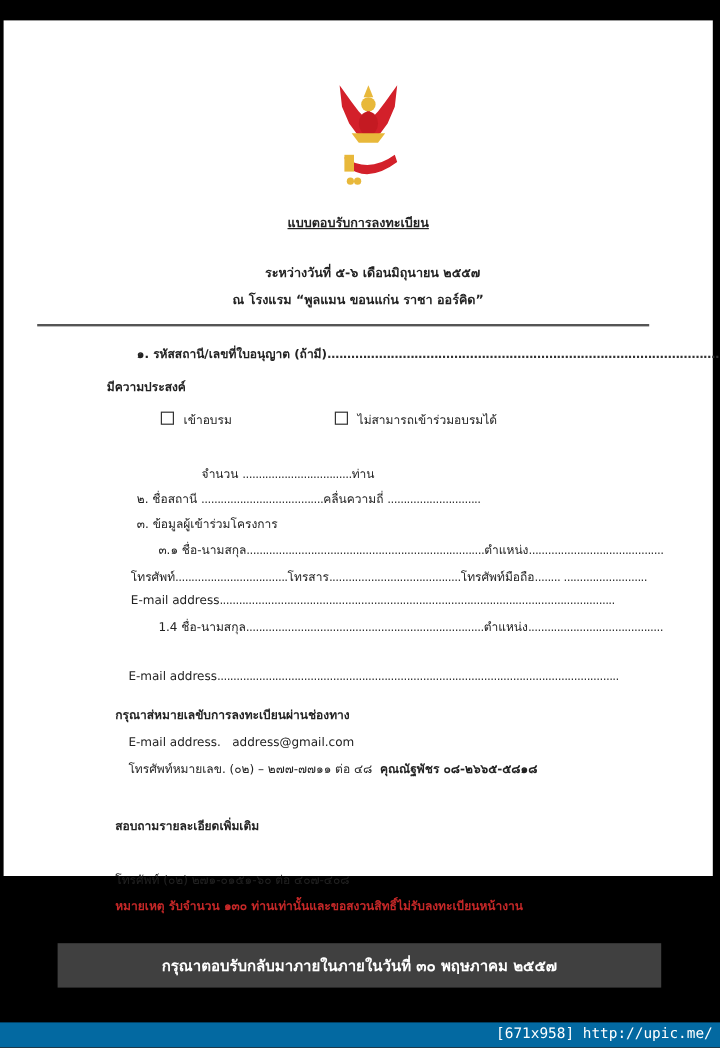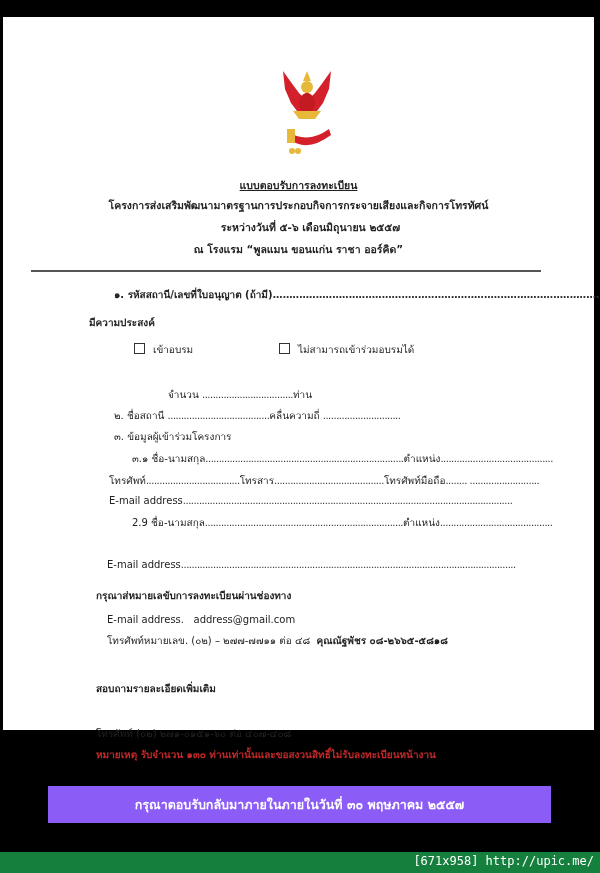--- a/index.html
+++ b/index.html
@@ -3,40 +3,40 @@
 <meta charset="utf-8">
 <style>
   * { box-sizing: border-box; margin: 0; padding: 0; }
   html, body { width: 600px; height: 873px; background: #000; overflow: hidden; }
   body { position: relative; font-family: "DejaVu Sans", "Liberation Sans", sans-serif; color: #222; }
   .page {
     position: absolute; left: 3px; top: 17px; width: 591px; height: 713px;
     background: #fff;
   }
   .footer-bar {
-    position: absolute; left: 0; top: 852px; width: 600px; height: 21px; background: #15803d;
+    position: absolute; left: 0; top: 852px; width: 600px; height: 21px; background: #0369a1;
   }
   .watermark {
     position: absolute; right: 6px; top: 2px; color: #fff;
     font-family: "DejaVu Sans Mono", monospace; font-size: 12px; letter-spacing: 0;
   }
   .emblem { position: absolute; left: 276px; top: 50px; width: 56px; height: 92px; }
   .abs { position: absolute; white-space: nowrap; }
   .center { left: 0; width: 591px; text-align: center; }
   .title { font-size: 10.5px; font-weight: bold; text-decoration: underline; }
   .subtitle { font-size: 10.5px; font-weight: bold; }
   .rule { position: absolute; left: 28px; top: 253px; width: 510px; height: 2px; background: #555; }
   .t { font-size: 10px; }
   .b { font-weight: bold; }
   .dots { color: #333; letter-spacing: -0.5px; }
   .cbx { display: inline-block; width: 11px; height: 11px; border: 1.2px solid #333; vertical-align: -1px; margin-right: 8px; }
   .red { color: #c62828; }
   .banner {
     position: absolute; left: 45px; top: 769px; width: 503px; height: 37px;
-    background: #8b5cf6; box-shadow: 0 2px 3px rgba(0,0,0,0.25);
+    background: #404040; box-shadow: 0 2px 3px rgba(0,0,0,0.25);
     color: #fff; font-size: 12.5px; font-weight: bold; text-align: center; line-height: 37px;
     font-family: "DejaVu Serif", serif;
   }
 </style>
 </head>
 <body>
 
 <div class="page">
 
   <svg class="emblem" viewBox="0 0 56 92">
@@ -45,21 +45,20 @@
     <path d="M24 14 L28 4 L32 14 Z" fill="#e8b83a"></path>
     <ellipse cx="28" cy="36" rx="8" ry="10" fill="#c41a22"></ellipse>
     <path d="M14 44 L42 44 L36 52 L20 52 Z" fill="#e8b83a"></path>
     <path d="M8 64 Q28 78 50 62 L52 68 Q28 86 10 72 Z" fill="#d3202a"></path>
     <rect x="8" y="62" width="8" height="14" fill="#e8b83a"></rect>
     <circle cx="13" cy="84" r="3" fill="#e8b83a"></circle>
     <circle cx="19" cy="84" r="3" fill="#e8b83a"></circle>
   </svg>
 
   <div class="abs center title" style="top:160px;">แบบตอบรับการลงทะเบียน</div>
-  <div class="abs center subtitle" style="top:180px;">โครงการส่งเสริมพัฒนามาตรฐานการประกอบกิจการกระจายเสียงและกิจการโทรทัศน์</div>
   <div class="abs center subtitle" style="top:202px;padding-left:24px;">ระหว่างวันที่ ๕-๖ เดือนมิถุนายน ๒๕๕๗</div>
   <div class="abs center subtitle" style="top:224px;">ณ โรงแรม “พูลแมน ขอนแก่น ราชา ออร์คิด”</div>
 
   <div class="rule"></div>
 
   <div class="abs t b" style="left:111px;top:270px;">
     <span>๑.  รหัสสถานี/เลขที่ใบอนุญาต (ถ้ามี)</span><span class="dots">................................................................................................................</span>
   </div>
 
   <div class="abs t b" style="left:86px;top:298px;">มีความประสงค์</div>
@@ -85,21 +84,21 @@
     <span>๓.๑  ชื่อ-นามสกุล</span><span class="dots">..........................................................................</span><span>ตำแหน่ง</span><span class="dots">..........................................</span>
   </div>
   <div class="abs t" style="left:106px;top:456px;">
     <span>โทรศัพท์</span><span class="dots">...................................</span><span>โทรสาร</span><span class="dots">.........................................</span><span>โทรศัพท์มือถือ</span><span class="dots">........ ..........................</span>
   </div>
   <div class="abs t" style="left:106px;top:478px;">
     <span>E-mail address</span><span class="dots">...........................................................................................................................</span>
   </div>
 
   <div class="abs t" style="left:129px;top:498px;">
-    <span>2.9  ชื่อ-นามสกุล</span><span class="dots">..........................................................................</span><span>ตำแหน่ง</span><span class="dots">..........................................</span>
+    <span>1.4  ชื่อ-นามสกุล</span><span class="dots">..........................................................................</span><span>ตำแหน่ง</span><span class="dots">..........................................</span>
   </div>
   <div class="abs t" style="left:104px;top:542px;">
     <span>E-mail address</span><span class="dots">.............................................................................................................................</span>
   </div>
 
   <div class="abs t b" style="left:93px;top:571px;">กรุณาส่หมายเลขับการลงทะเบียนผ่านช่องทาง</div>
   <div class="abs t" style="left:104px;top:597px;">
     <span>E-mail address.</span>&nbsp;&nbsp;&nbsp;<span>address@gmail.com</span>
   </div>
   <div class="abs t" style="left:104px;top:616px;">

